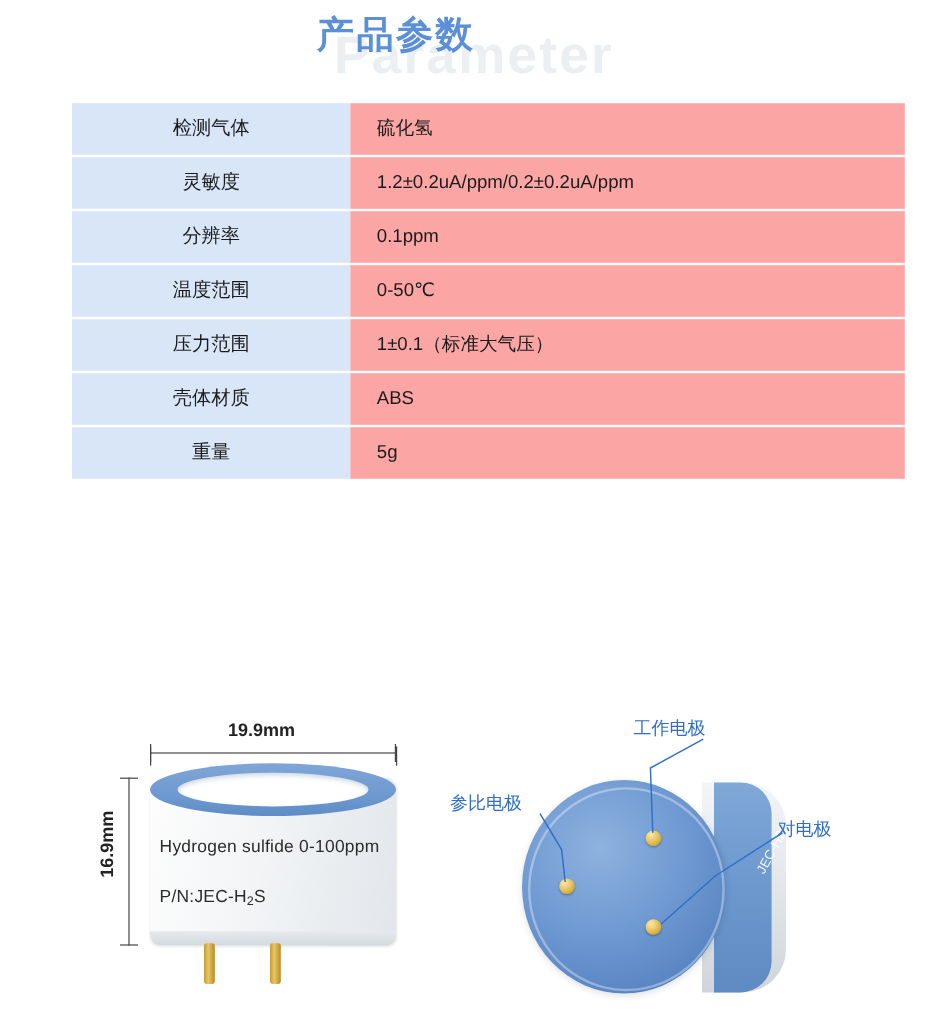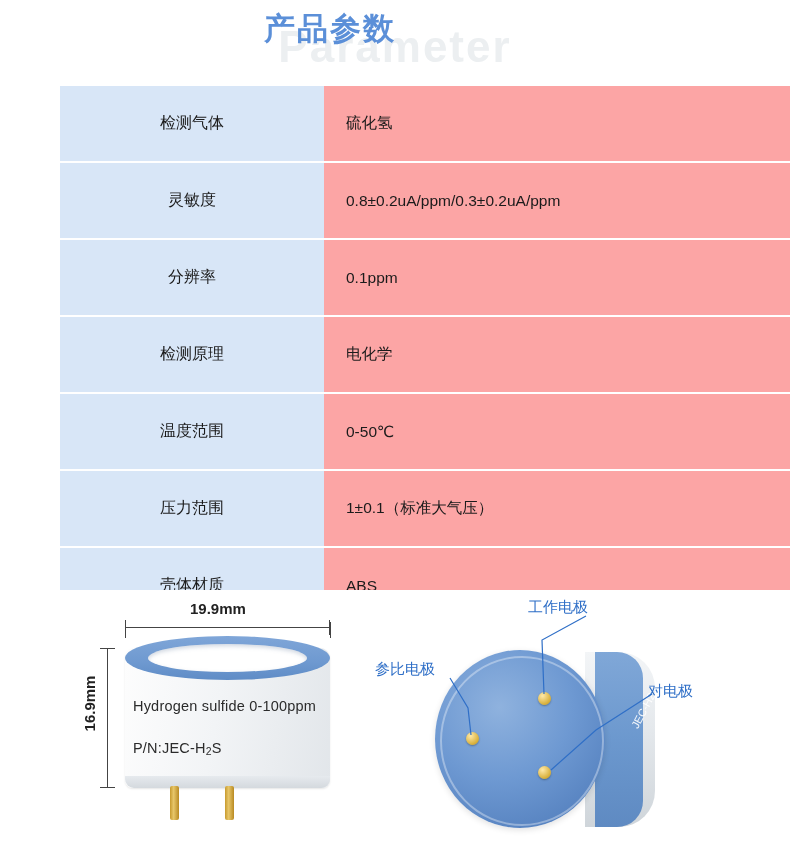--- a/index.html
+++ b/index.html
@@ -52,21 +52,21 @@
     top: 86px;
     left: 60px;
     width: 672px;
     border-collapse: collapse;
     table-layout: fixed;
   }
   .param-table td {
     height: 43px;
     font-size: 15.5px;
     color: #222;
-    padding: 16px;
+    padding: 0;
     border-bottom: 2px solid #ffffff;
   }
   .param-table td.label {
     width: 232px;
     background: #d8e6f7;
     text-align: center;
     font-size: 16px;
     color: #1b1b1b;
   }
   .param-table td.value {
@@ -304,29 +304,25 @@
 </div>
 
 <table class="param-table">
   <tbody>
     <tr>
       <td class="label">检测气体</td>
       <td class="value">硫化氢</td>
     </tr>
     <tr>
       <td class="label">灵敏度</td>
-      <td class="value">0.8±0.2uA/ppm/0.3±0.2uA/ppm</td>
+      <td class="value">1.2±0.2uA/ppm/0.2±0.2uA/ppm</td>
     </tr>
     <tr>
       <td class="label">分辨率</td>
       <td class="value">0.1ppm</td>
-    </tr>
-    <tr>
-      <td class="label">检测原理</td>
-      <td class="value">电化学</td>
     </tr>
     <tr>
       <td class="label">温度范围</td>
       <td class="value">0-50℃</td>
     </tr>
     <tr>
       <td class="label">压力范围</td>
       <td class="value">1±0.1（标准大气压）</td>
     </tr>
     <tr>

